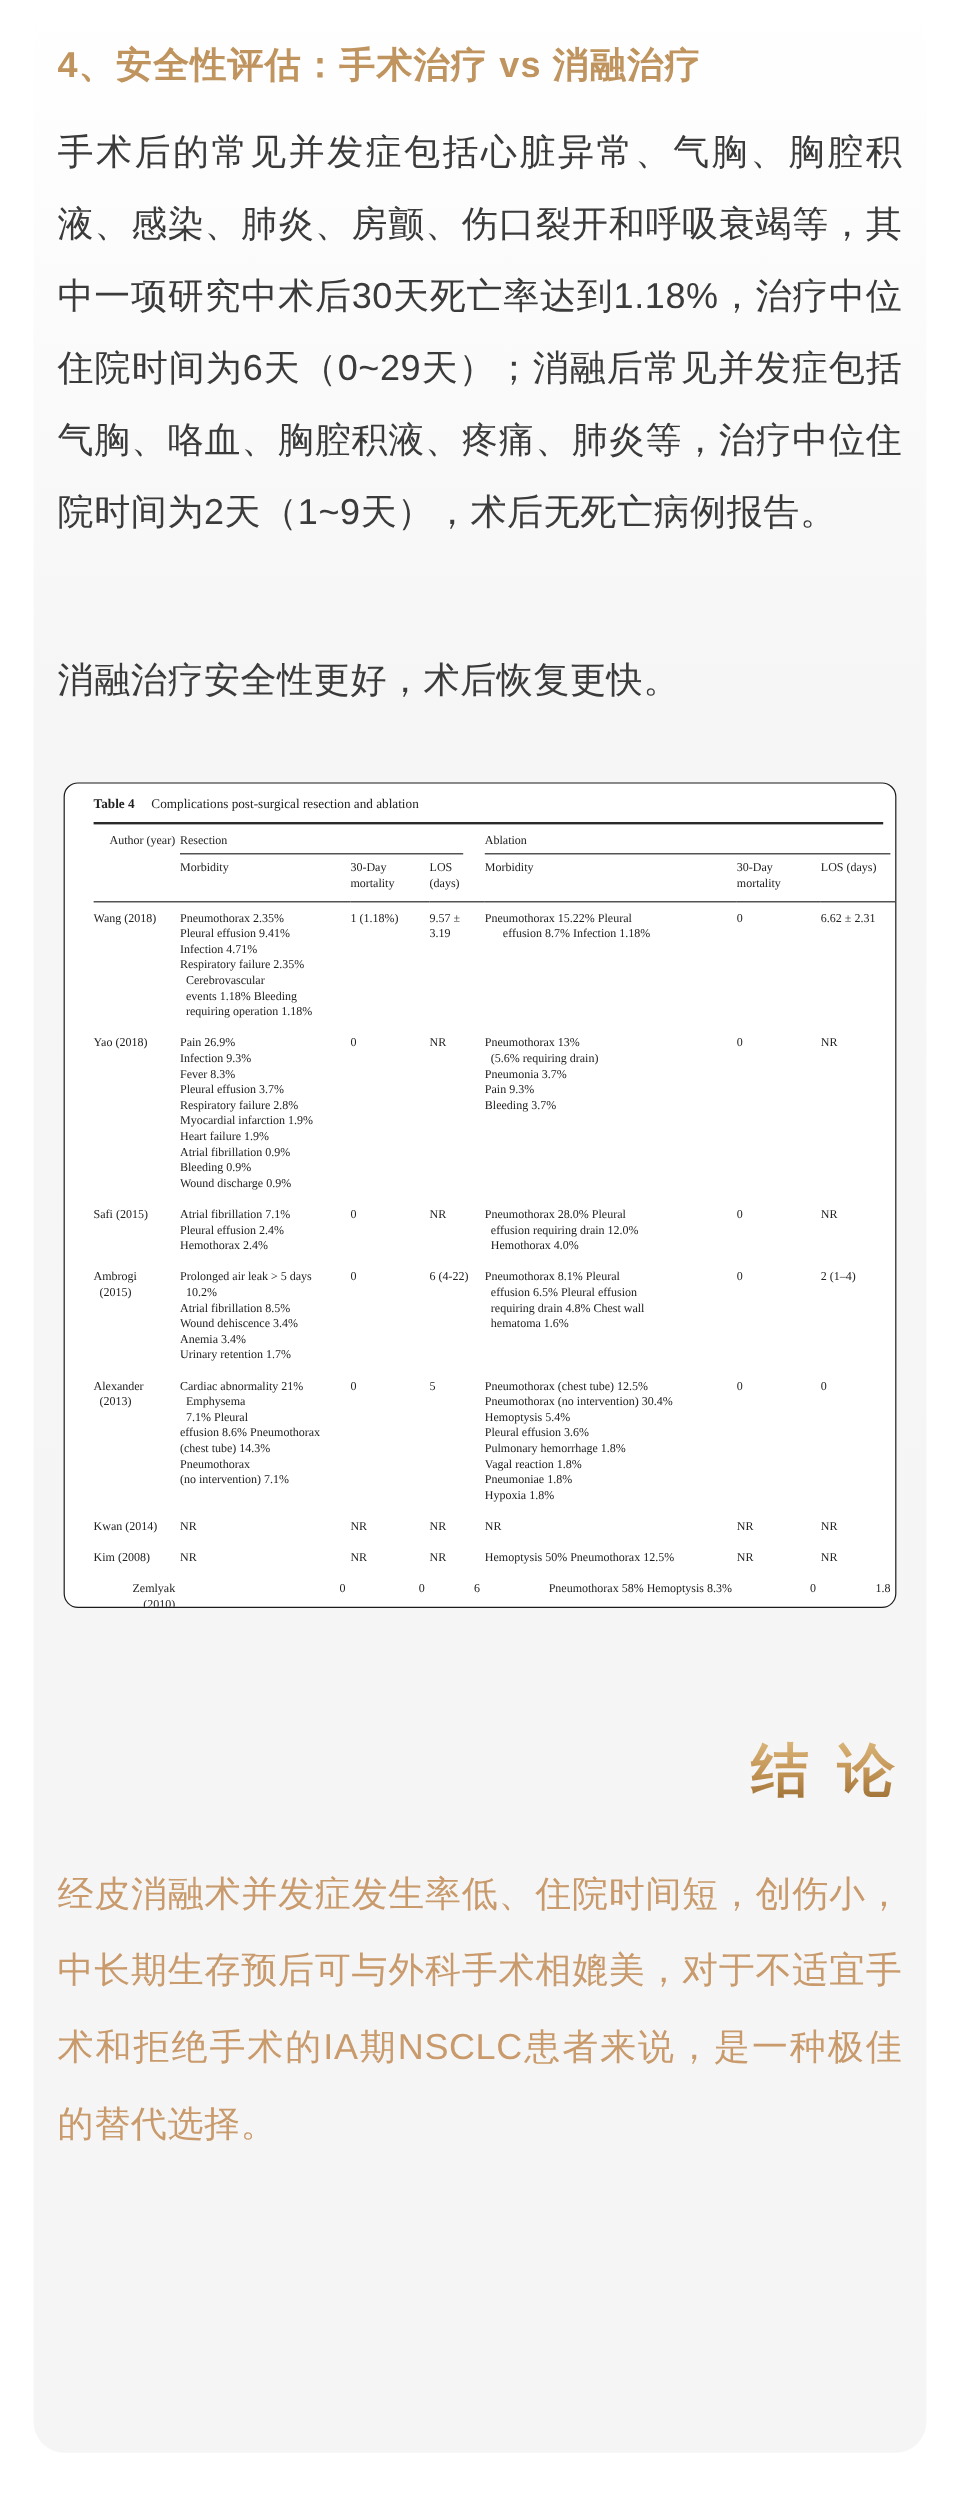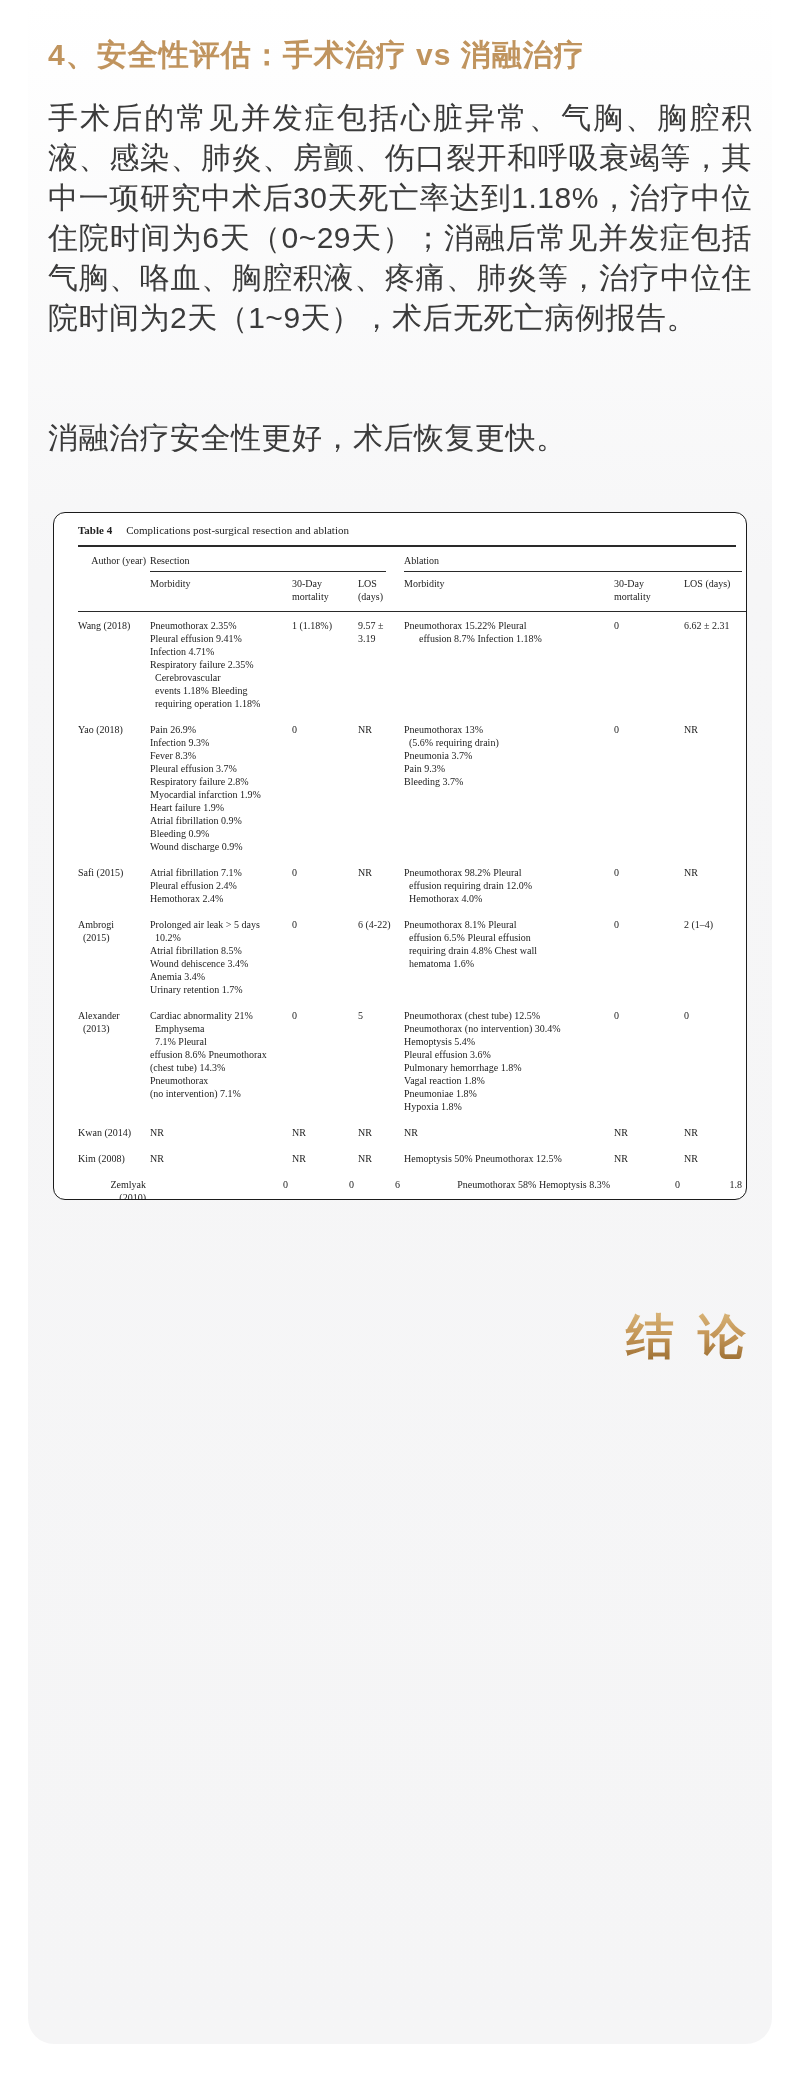--- a/index.html
+++ b/index.html
@@ -16,21 +16,21 @@
     background:linear-gradient(180deg,#ffffff 0%,#f6f6f7 28%,#f5f5f6 100%);
     border-radius:0 0 26px 26px;
     padding:38px 20px 0 20px;
     overflow:hidden;
   }
   .heading {
     margin:0; font-size:30px; line-height:34px; font-weight:700;
     color:#c0945e; letter-spacing:1px;
   }
   .body-text {
-    margin:26px 0 0 0; font-size:30px; line-height:40px;
+    margin:26px 0 0 0; font-size:30px; line-height:60px;
     color:#3b3b3b; text-align:justify; letter-spacing:0.5px;
   }
   .body-text.second { margin-top:80px; }
 
   
   .table-figure {
     margin:54px 5px 0 5px; height:688px;
     background:#ffffff; border:1.5px solid #1b1b1b; border-radius:12px;
     padding:9px 10px 8px 24px; overflow:hidden;
     font-family:"Liberation Serif","DejaVu Serif",serif;
@@ -155,21 +155,21 @@
             <td>0</td>
             <td>NR</td>
           </tr>
           <tr>
             <td>Safi (2015)</td>
             <td>Atrial fibrillation 7.1%
 Pleural effusion 2.4%
 Hemothorax 2.4%</td>
             <td>0</td>
             <td>NR</td>
-            <td>Pneumothorax 98.2% Pleural
+            <td>Pneumothorax 28.0% Pleural
   effusion requiring drain 12.0%
   Hemothorax 4.0%</td>
             <td>0</td>
             <td>NR</td>
           </tr>
           <tr>
             <td>Ambrogi
   (2015)</td>
             <td>Prolonged air leak &gt; 5 days
   10.2%
@@ -236,14 +236,15 @@
             <td>Pneumothorax 58% Hemoptysis 8.3%</td>
             <td>0</td>
             <td>1.8</td>
           </tr>
         </tbody>
     </table>
   </figure>
 
   <h1 class="conclusion-title">结 论</h1>
 
+  <p class="conclusion-body">经皮消融术并发症发生率低、住院时间短，创伤小，中长期生存预后可与外科手术相媲美，对于不适宜手术和拒绝手术的IA期NSCLC患者来说，是一种极佳的替代选择。</p>
 
 </div>
 
 </body></html>

